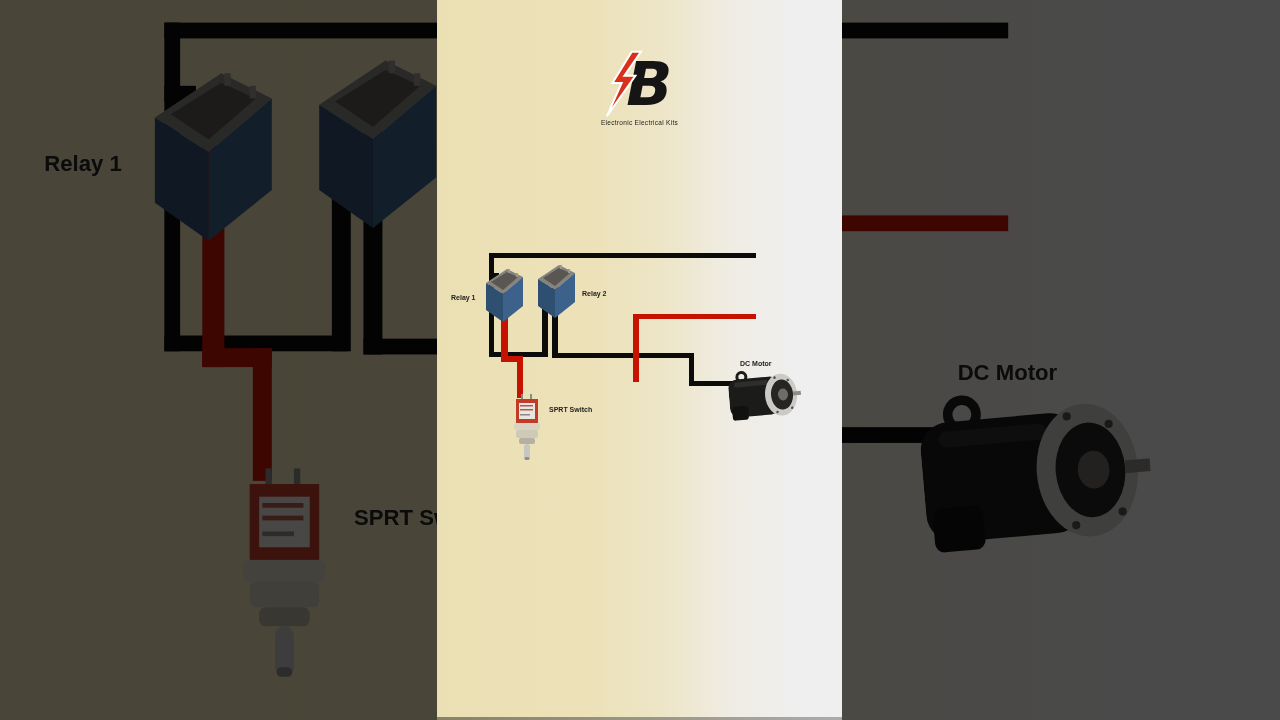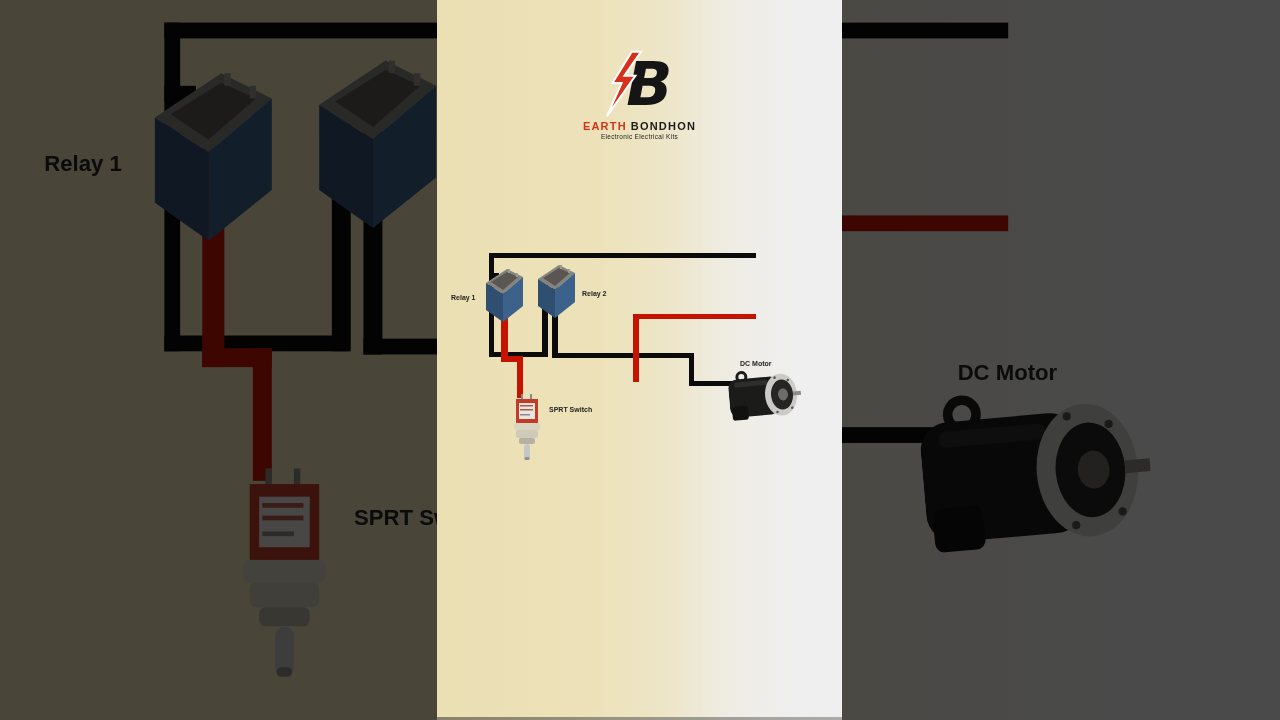--- a/index.html
+++ b/index.html
@@ -115,21 +115,20 @@
   </div>
     </div>
 
   <div class="panel" id="center-panel">
 
     <div class="logo">
       <svg width="84" height="68" viewBox="0 0 90 74">
         <text x="30" y="60" font-family="DejaVu Sans, sans-serif" font-weight="bold" font-style="italic" font-size="66" fill="#151515">B</text>
         <polygon points="36,2 15,36 25,36 9,72 40,28 28,28 46,2" fill="#d8301b" stroke="#ffffff" stroke-width="2.2"></polygon>
       </svg>
-      <div class="brand-line"><span class="brand-first">EARTH</span><span>BONDHON</span></div>
       <div class="tagline">Electronic Electrical Kits</div>
     </div>
 
     <div class="diagram">
 
       <div class="wire neg" style="left:52px;top:253px;width:267px;height:5px;"></div>
       <div class="wire neg" style="left:52px;top:253px;width:5px;height:104px;"></div>
       <div class="wire neg" style="left:52px;top:273px;width:10px;height:5px;"></div>
       <div class="wire neg" style="left:52px;top:352px;width:58px;height:5px;"></div>
       <div class="wire neg" style="left:105px;top:285px;width:6px;height:72px;"></div>

